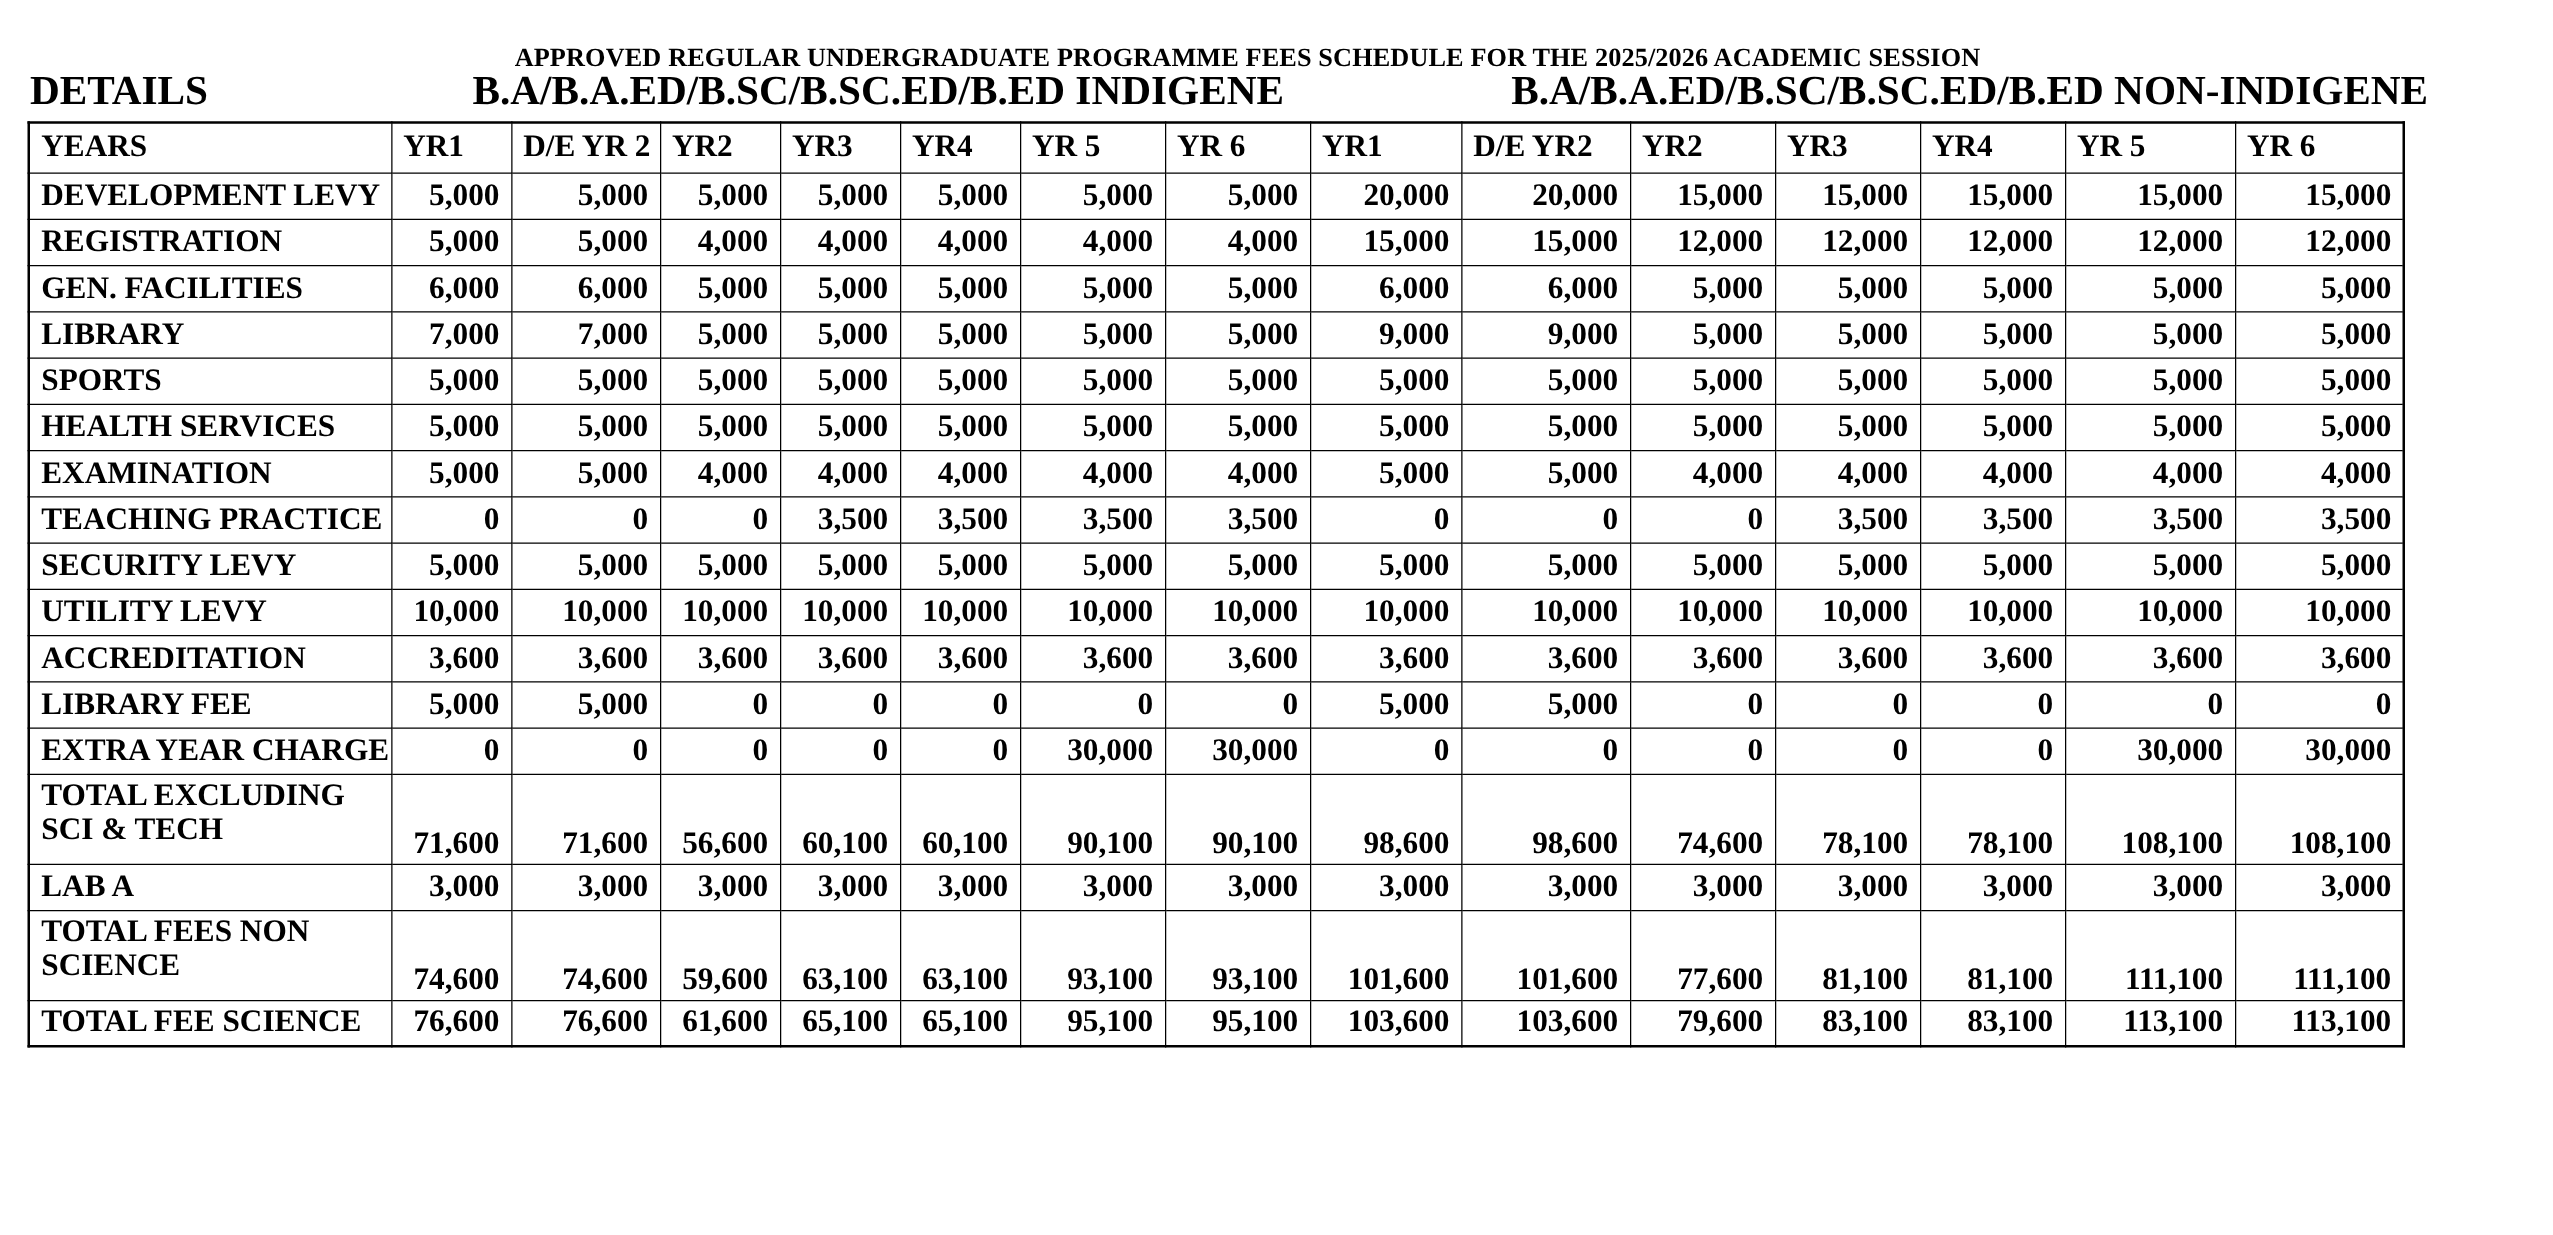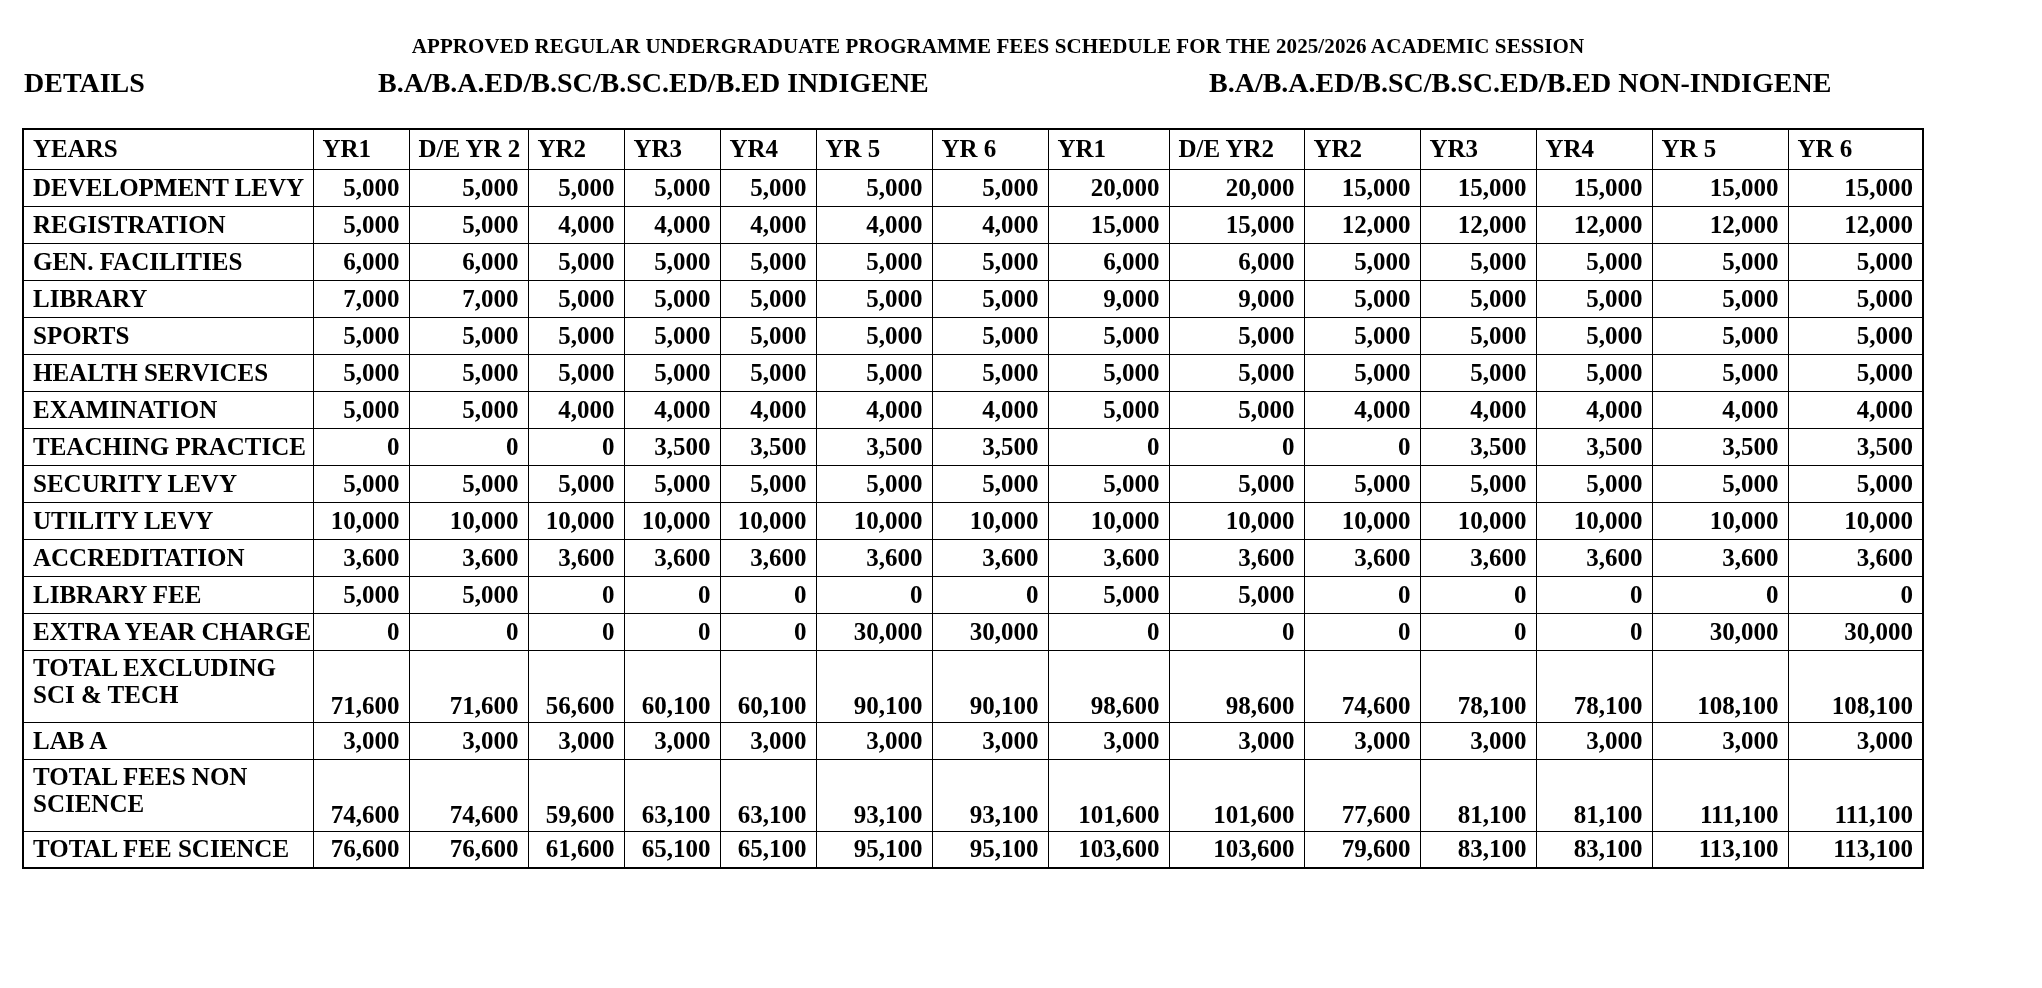--- a/index.html
+++ b/index.html
@@ -27,35 +27,34 @@
     font-size: 21px;
     letter-spacing: 0.1px;
     padding-top: 36px;
     padding-right: 50px;
     line-height: 1.0;
     white-space: nowrap;
   }
   .subhead {
     position: relative;
     height: 38px;
-    margin-top: 12px;
     font-weight: bold;
-    font-size: 28px;
+    font-size: 33px;
     line-height: 1.0;
     white-space: nowrap;
   }
   .subhead .sh-details { position: absolute; left: 2px;  top: 0; }
   .subhead .sh-ind     { position: absolute; left: 356px; top: 0; }
   .subhead .sh-non     { position: absolute; left: 1187px; top: 0; }
 
   table.fees {
     border-collapse: collapse;
     table-layout: fixed;
     width: 1640px;
-    margin-top: 21px;
+    margin-top: 2px;
     border: 2.5px solid #000;
   }
   table.fees th,
   table.fees td {
     border: 1.6px solid #000;
     font-weight: bold;
     font-size: 25px;
     line-height: 1.08;
     padding: 2px 7px 3px 7px;
     box-sizing: border-box;

